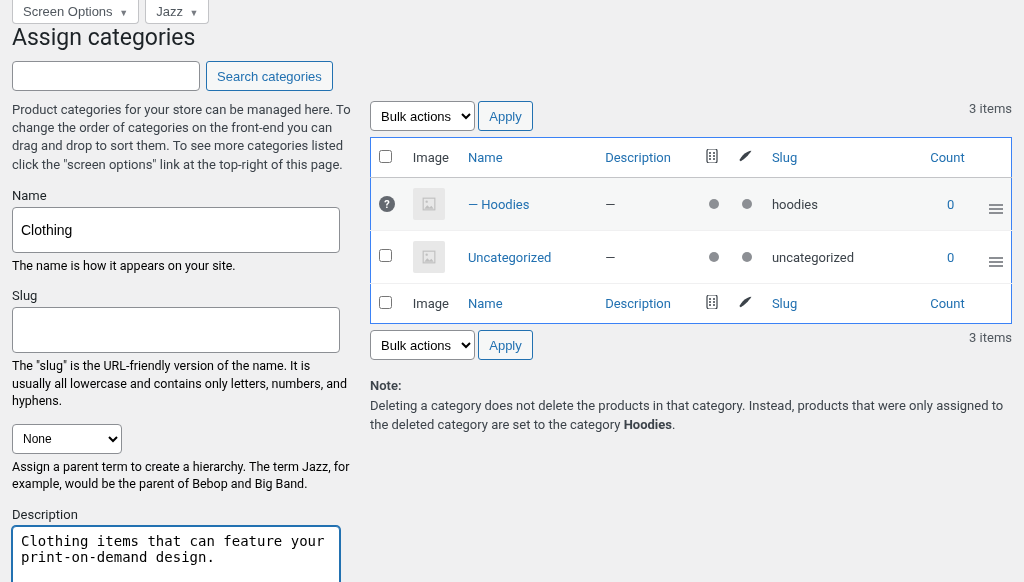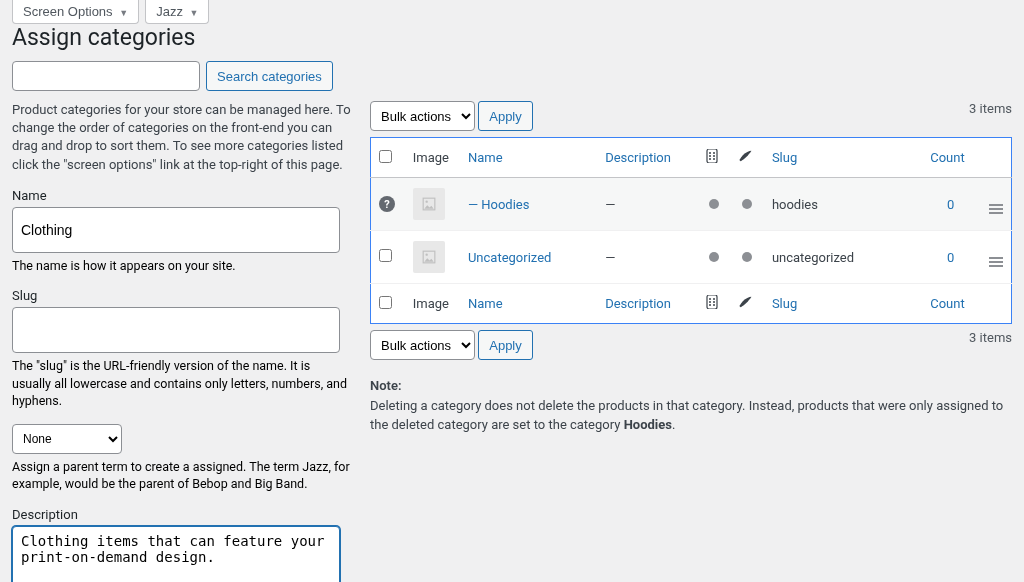--- a/index.html
+++ b/index.html
@@ -249,21 +249,21 @@
     <input type="text" class="form-input" value="Clothing" style="">
     <p class="help-text">The name is how it appears on your site.</p>
 
     <label class="form-label">Slug</label>
     <input type="text" class="form-input" value="" style="">
     <p class="help-text">The "slug" is the URL-friendly version of the name. It is usually all lowercase and contains only letters, numbers, and hyphens.</p>
 
     <select class="form-select">
       <option>None</option>
     </select>
-    <p class="help-text">Assign a parent term to create a assigned. The term Jazz, for example, would be the parent of Bebop and Big Band.</p>
+    <p class="help-text">Assign a parent term to create a hierarchy. The term Jazz, for example, would be the parent of Bebop and Big Band.</p>
 
     <label class="form-label">Description</label>
     <textarea class="form-textarea" style="">Clothing items that can feature your print-on-demand design.</textarea>
     
   </div>
 
   <div class="right-col">
     <div class="tablenav">
       <div>
         <select class="bulk-select">

